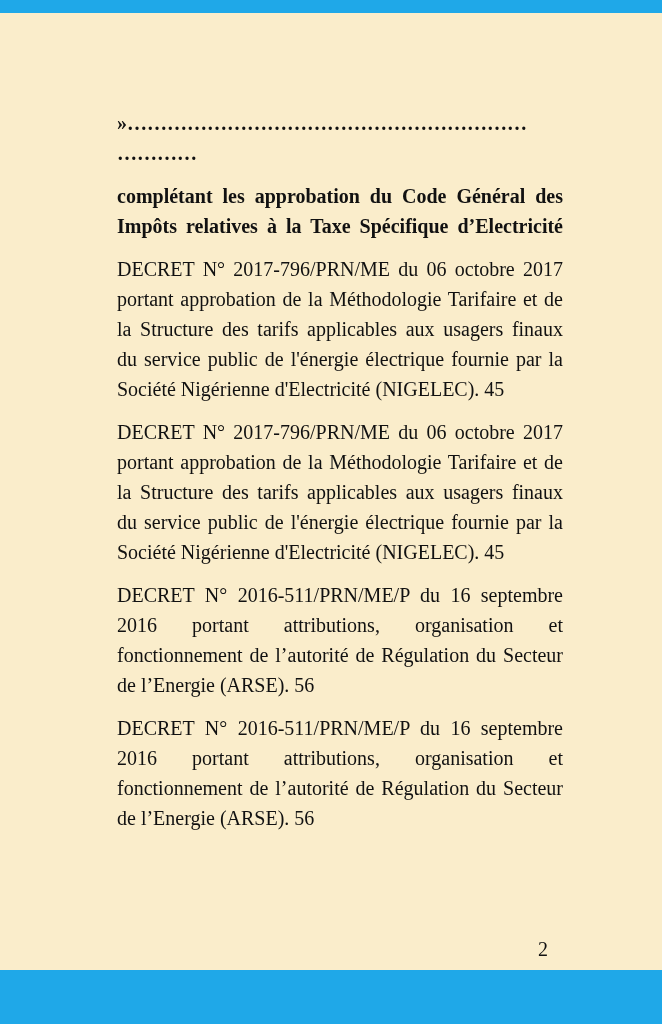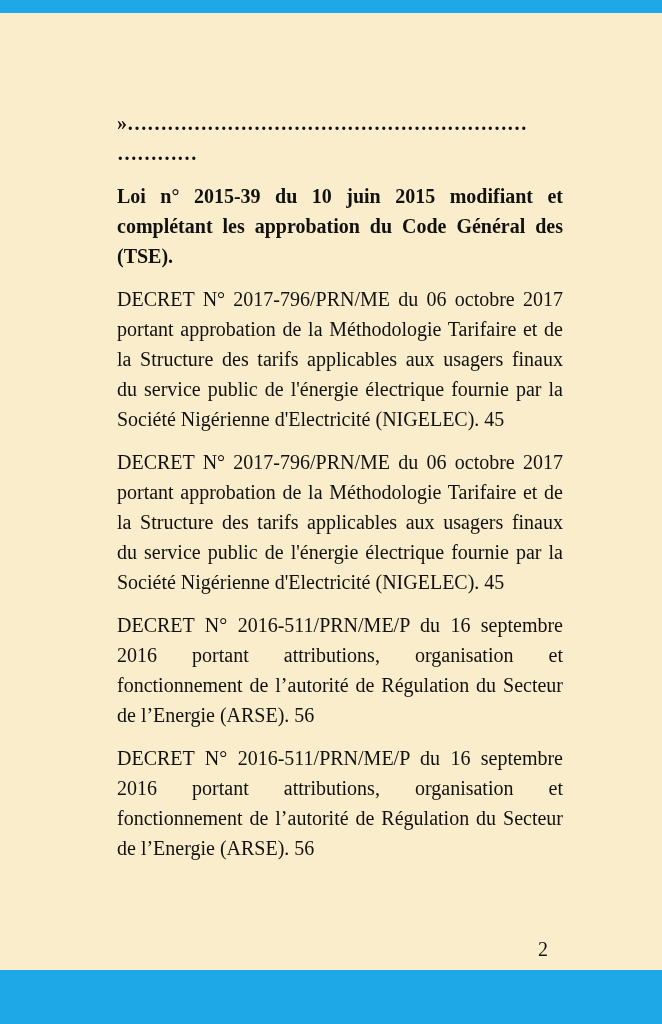--- a/index.html
+++ b/index.html
@@ -61,23 +61,22 @@
 <div class="bar top"></div>
 
 <div class="content">
 
   <p class="para bold">
     <span class="line fill">»……………………………………………………</span>
     <span class="line last">…………</span>
   </p>
 
   <p class="para bold">
-    <span class="line">Loi n° 2015-39 du 10 juin 2015 modifiant et</span>
     <span class="line">complétant les approbation du Code Général des</span>
-    <span class="line last">(TSE).</span>
+    <span class="line">Impôts relatives à la Taxe Spécifique d’Electricité</span>
   </p>
 
   <p class="para">
     <span class="line">DECRET N° 2017-796/PRN/ME du 06 octobre 2017</span>
     <span class="line">portant approbation de la Méthodologie Tarifaire et de</span>
     <span class="line">la Structure des tarifs applicables aux usagers finaux</span>
     <span class="line">du service public de l'énergie électrique fournie par la</span>
     <span class="line last">Société Nigérienne d'Electricité (NIGELEC). 45</span>
   </p>
 

